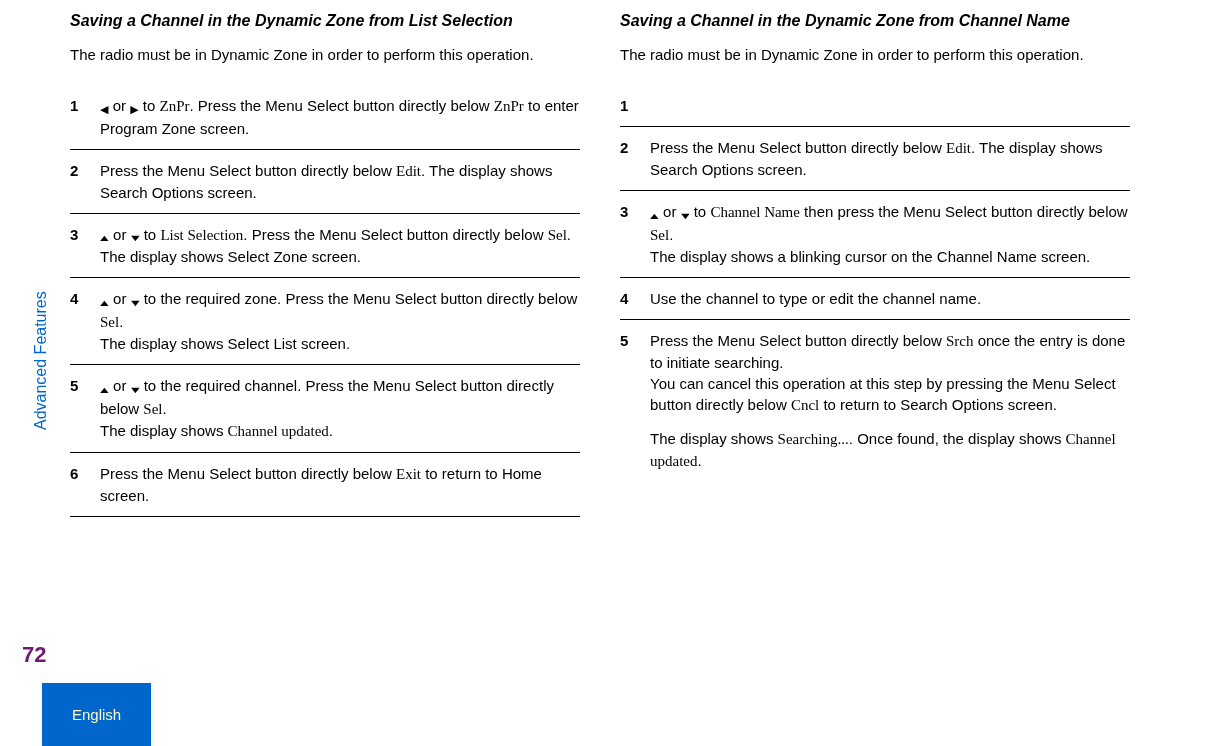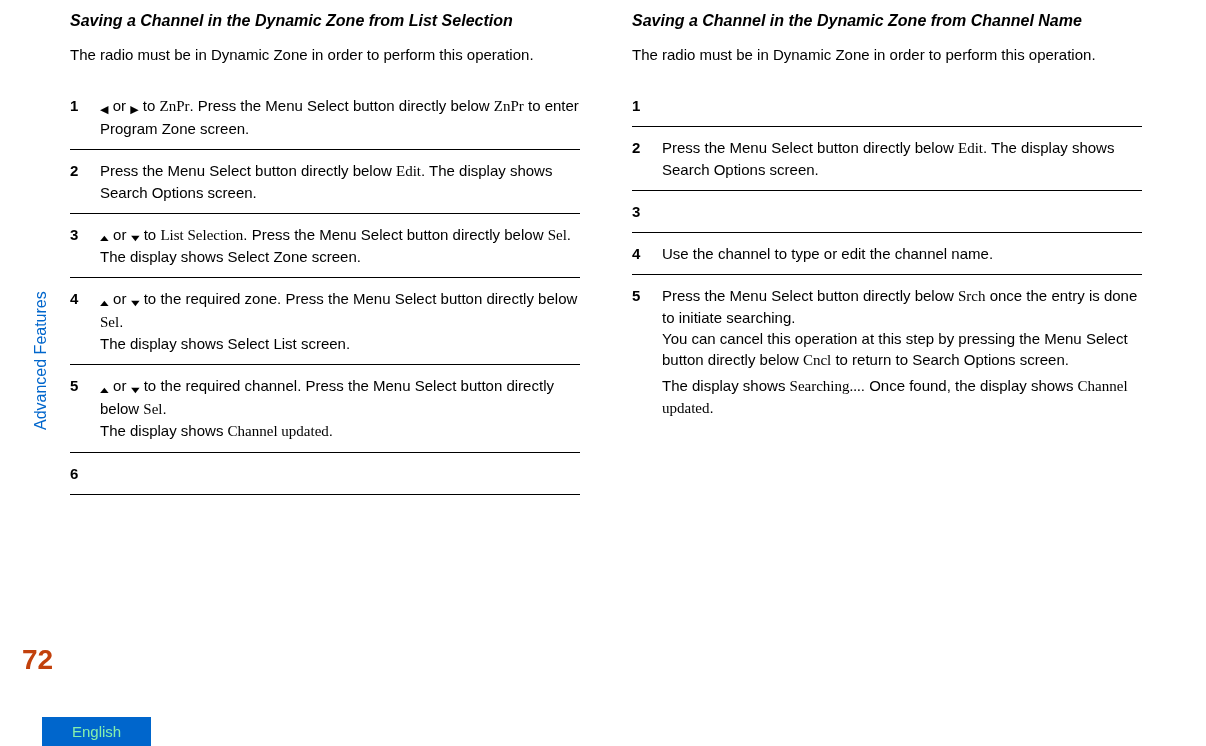--- a/index.html
+++ b/index.html
@@ -9,21 +9,21 @@
       line-height: 1.4;
       color: #000;
       width: 1206px;
       height: 746px;
       position: relative;
       background: #fff;
     }
     .page {
       display: flex;
       padding: 10px 30px 10px 70px;
-      gap: 52px;
+      gap: 40px;
       height: 100%;
     }
     .column {
       flex: 1;
       max-width: 510px;
     }
     .section-title {
       font-weight: bold;
       font-style: italic;
       font-size: 16px;
@@ -39,21 +39,21 @@
     }
     .step:last-child { border-bottom: 1px solid #000; }
     .step-num {
       font-weight: bold;
       width: 30px;
       flex-shrink: 0;
     }
     .step-body {
       flex: 1;
     }
-    .step-body p { margin-bottom: 4px; }
+    .step-body p { margin-bottom: 12px; }
     .step-body p:last-child { margin-bottom: 12px; }
     .icon {
       display: inline-block;
       vertical-align: middle;
       font-family: Arial, sans-serif;
     }
     .arrow-left::before { content: "◀"; font-size:11px; }
     .arrow-right::before { content: "▶"; font-size:11px; }
     .arrow-up::before { content: "▲"; font-size:9px; transform: scaleX(1.6); display:inline-block; }
     .arrow-down::before { content: "▼"; font-size:9px; transform: scaleX(1.6); display:inline-block; }
@@ -65,31 +65,31 @@
       top: 430px;
       transform: rotate(-90deg);
       transform-origin: left top;
       color: #0066cc;
       font-size: 16px;
     }
     .page-number {
       position: absolute;
       left: 22px;
       top: 640px;
-      color: #c2410c;
+      color: #701a75;
       font-weight: bold;
-      font-size: 28px;
+      font-size: 22px;
     }
     .lang-tab {
       position: absolute;
       left: 42px;
       bottom: 0;
       background: #0066cc;
-      color: #86efac;
-      padding: 4px 30px;
+      color: #fef9c3;
+      padding: 21px 30px;
       font-size: 15px;
     }
   </style>
 </head>
 <body>
 
 <div class="sidebar-label">Advanced Features</div>
 <div class="page-number">72</div>
 <div class="lang-tab">English</div>
 
@@ -114,36 +114,38 @@
     <div class="step">
       <div class="step-num">4</div>
       <div class="step-body"><span class="icon arrow-up"></span> or <span class="icon arrow-down"></span> to the required zone. Press the <span class="b">Menu Select</span> button directly below <span class="soft">Sel</span>.<br>The display shows <span class="b">Select List</span> screen.</div>
     </div>
     <div class="step">
       <div class="step-num">5</div>
       <div class="step-body"><span class="icon arrow-up"></span> or <span class="icon arrow-down"></span> to the required channel. Press the <span class="b">Menu Select</span> button directly below <span class="soft">Sel</span>.<br>The display shows <span class="soft">Channel updated</span>.</div>
     </div>
     <div class="step">
       <div class="step-num">6</div>
+      <div class="step-body">Press the <span class="b">Menu Select</span> button directly below <span class="soft">Exit</span> to return to <span class="b">Home</span> screen.</div>
     </div>
   </div>
 
   <div class="column">
     <div class="section-title">Saving a Channel in the Dynamic Zone from Channel Name</div>
     <p class="intro">The radio must be in Dynamic Zone in order to perform this operation.</p>
 
     <div class="step">
       <div class="step-num">1</div>
     </div>
     <div class="step">
       <div class="step-num">2</div>
       <div class="step-body">Press the <span class="b">Menu Select</span> button directly below <span class="soft">Edit</span>. The display shows <span class="b">Search Options</span> screen.</div>
     </div>
     <div class="step">
       <div class="step-num">3</div>
+      <div class="step-body"><span class="icon arrow-up"></span> or <span class="icon arrow-down"></span> to <span class="soft">Channel Name</span> then press the <span class="b">Menu Select</span> button directly below <span class="soft">Sel</span>.<br>The display shows a blinking cursor on the <span class="b">Channel Name</span> screen.</div>
     </div>
     <div class="step">
       <div class="step-num">4</div>
       <div class="step-body">Use the <span class="b">channel</span> to type or edit the channel name.</div>
     </div>
     <div class="step" style="border-bottom:none;">
       <div class="step-num">5</div>
       <div class="step-body">Press the <span class="b">Menu Select</span> button directly below <span class="soft">Srch</span> once the entry is done to initiate searching.<p>You can cancel this operation at this step by pressing the <span class="b">Menu Select</span> button directly below <span class="soft">Cncl</span> to return to <span class="b">Search Options</span> screen.</p><p>The display shows <span class="soft">Searching...</span>. Once found, the display shows <span class="soft">Channel updated</span>.</p></div>
     </div>
   </div>

